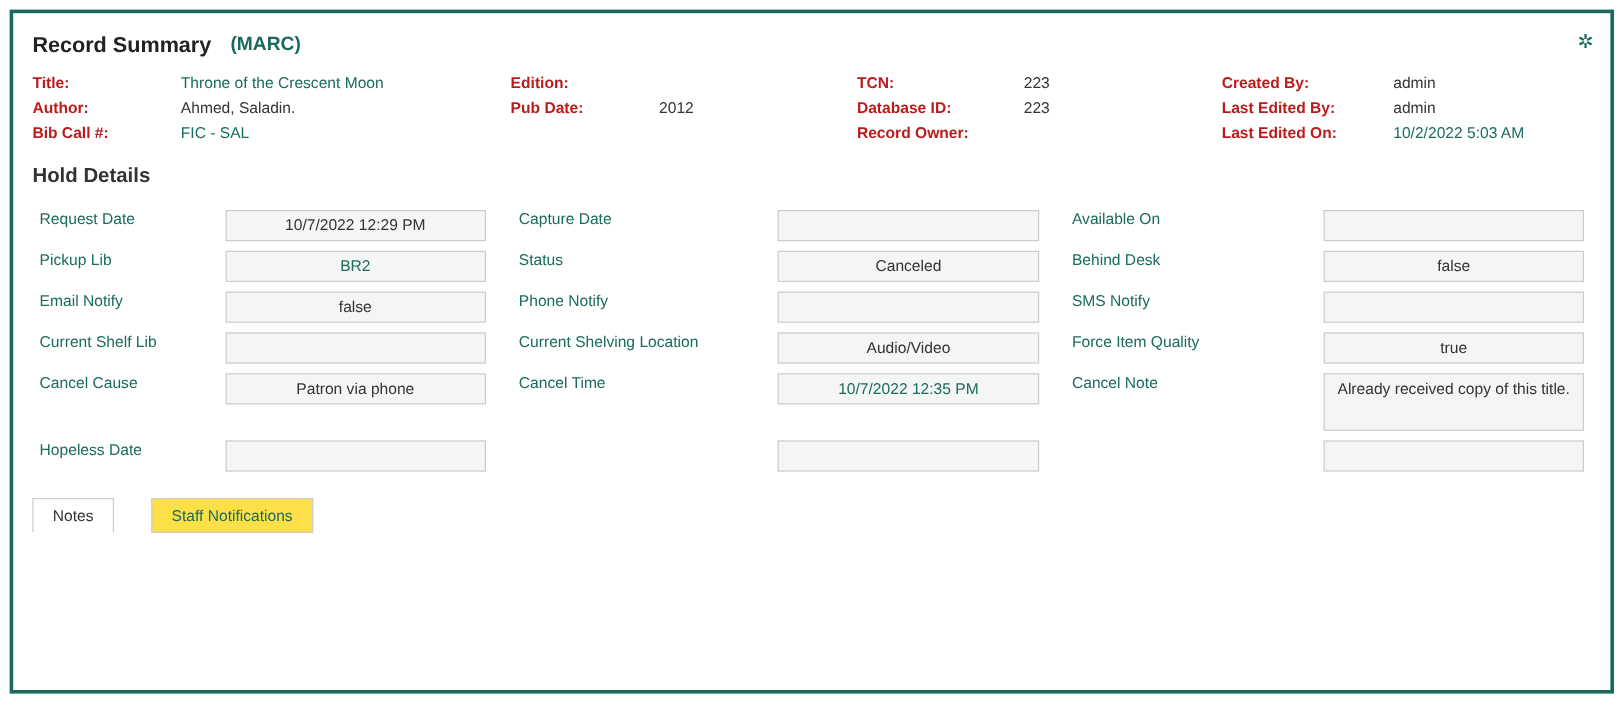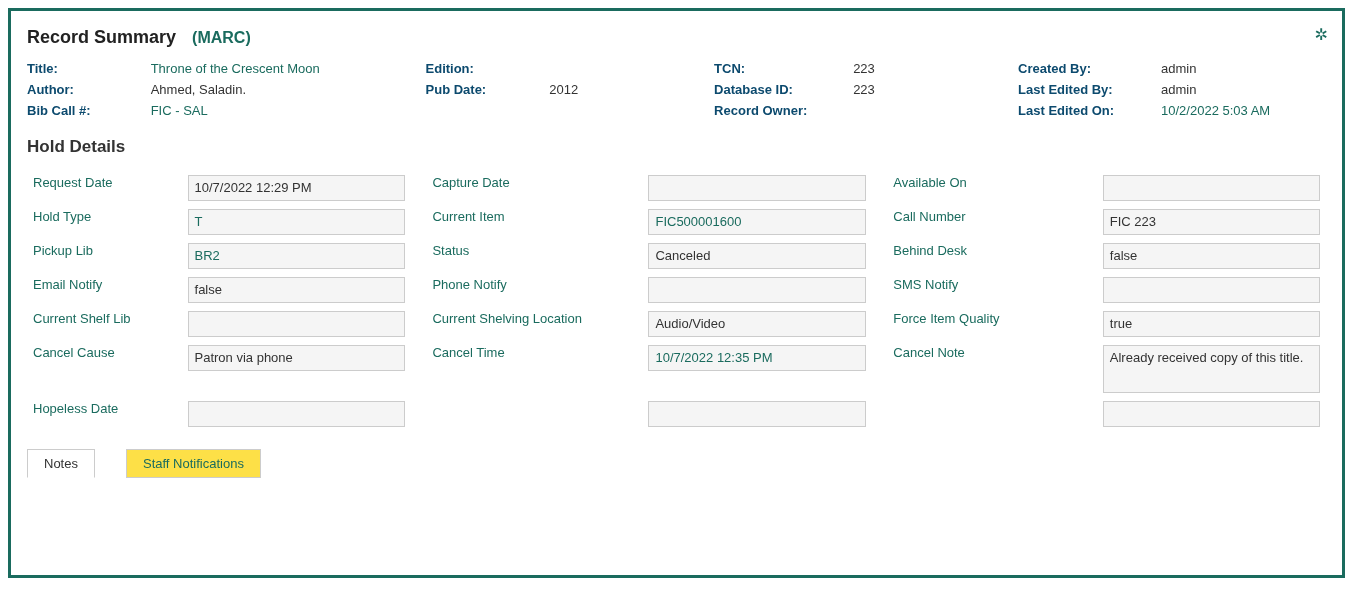--- a/index.html
+++ b/index.html
@@ -49,21 +49,21 @@
       width: 100%;
       border-collapse: collapse;
       margin-bottom: 16px;
     }
     .metadata-table td {
       padding: 3px 8px 3px 0;
       vertical-align: top;
     }
     .meta-label {
       font-weight: bold;
-      color: #0c4a6e;
+      color: #b91c1c;
       white-space: nowrap;
       min-width: 90px;
     }
     .meta-value {
       color: #333;
       min-width: 120px;
     }
     .meta-value-link {
       color: #1a6b5e;
     }
@@ -87,20 +87,21 @@
     }
     .field-label {
       color: #1a6b5e;
       white-space: nowrap;
       width: 110px;
       font-size: 13px;
       padding-right: 4px;
     }
     .field-value {
       width: 160px;
+      text-align: center;
     }
     .field-input {
       border: 1px solid #ccc;
       background: #f5f5f5;
       padding: 4px 6px;
       width: 100%;
       min-height: 26px;
       font-size: 13px;
       color: #333;
     }
@@ -218,36 +219,20 @@
       <td class="field-value">
         <div class="field-input"></div>
       </td>
       <td></td>
       <td class="field-label">Available On</td>
       <td class="field-value">
         <div class="field-input"></div>
       </td>
     </tr>
 
-    <tr>
-      <td class="field-label">Hold Type</td>
-      <td class="field-value">
-        <div class="field-input field-input-link">T</div>
-      </td>
-      <td></td>
-      <td class="field-label">Current Item</td>
-      <td class="field-value">
-        <div class="field-input field-input-link">FIC500001600</div>
-      </td>
-      <td></td>
-      <td class="field-label">Call Number</td>
-      <td class="field-value">
-        <div class="field-input">FIC 223</div>
-      </td>
-    </tr>
 
     <tr>
       <td class="field-label">Pickup Lib</td>
       <td class="field-value">
         <div class="field-input field-input-link">BR2</div>
       </td>
       <td></td>
       <td class="field-label">Status</td>
       <td class="field-value">
         <div class="field-input">Canceled</div>

